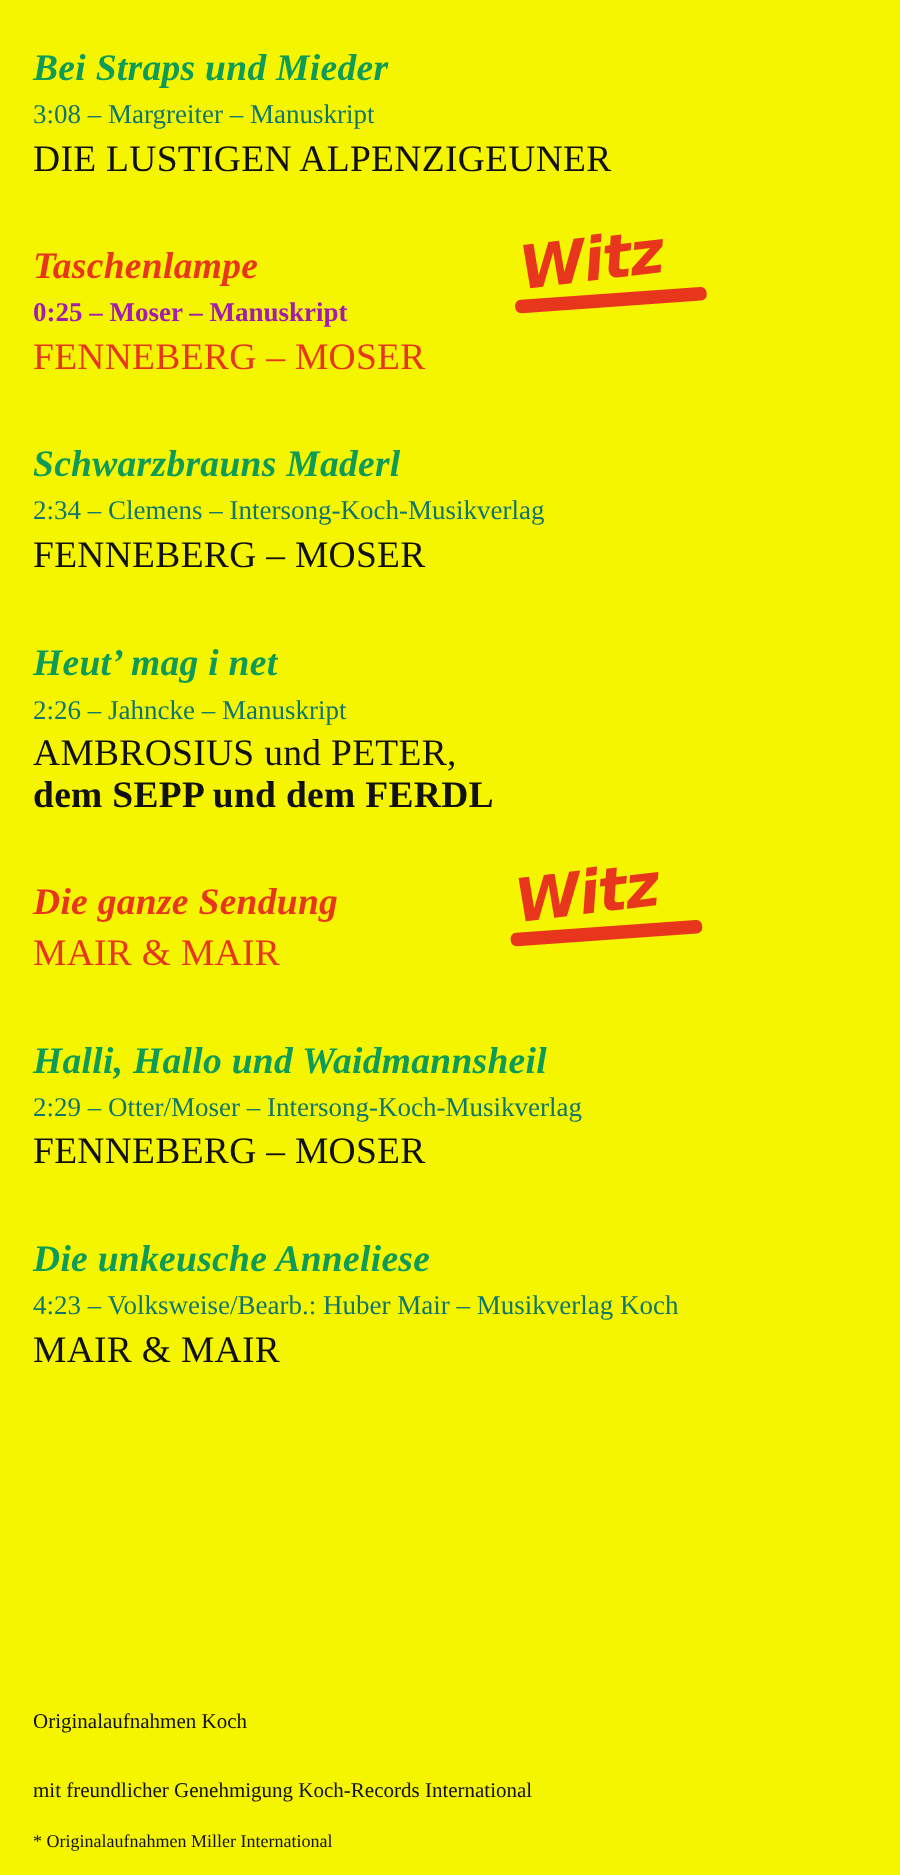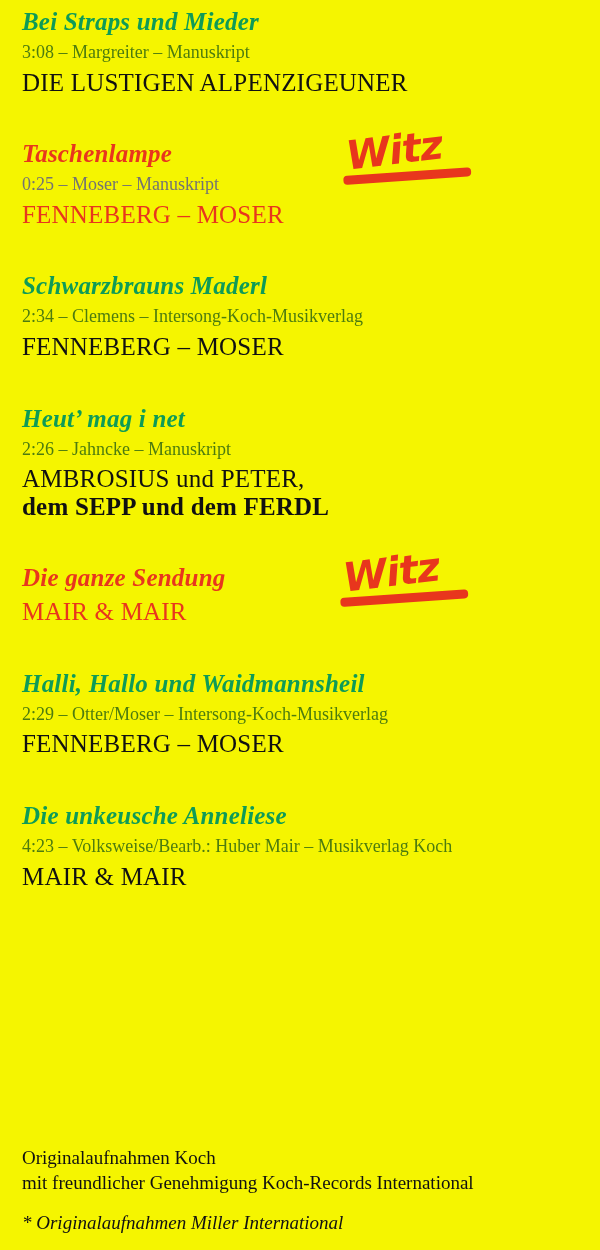--- a/index.html
+++ b/index.html
@@ -13,44 +13,44 @@
     font-family: "Liberation Serif", serif;
     overflow: hidden;
     position: relative;
   }
   .page {
     position: relative;
     width: 600px;
     height: 1250px;
     background: #f5f500;
     box-sizing: border-box;
-    padding: 8px 18px 0 18px;
+    padding: 32px 18px 0 18px;
   }
   .track {
     position: relative;
     margin-bottom: 18px;
   }
   .track-title {
     font-style: italic;
     font-weight: bold;
     font-size: 25px;
     letter-spacing: 0.2px;
     line-height: 1.12;
     margin: 0 0 6px 4px;
   }
   .title-green { color: #0e9b57; }
   .title-red { color: #e8361d; }
   .track-credits {
     font-size: 18px;
     line-height: 1.15;
     margin: 0 0 6px 4px;
-    color: #4d7c0f;
+    color: #0f766e;
     white-space: nowrap;
   }
-  .credits-red { color: #737373; }
+  .credits-red { color: #a21caf; font-weight: bold; }
   .track-artist {
     font-size: 25px;
     line-height: 1.1;
     margin: 0 0 0 4px;
     color: #111;
     letter-spacing: 0.2px;
   }
   .artist-red { color: #e8361d; }
   .artist-line2 { display: block; font-weight: bold; }
 
@@ -81,28 +81,28 @@
 
   .spacer-lg { height: 26px; }
 
   .footer {
     position: absolute;
     left: 22px;
     bottom: 14px;
     color: #111;
   }
   .footer-line {
-    font-size: 19px;
+    font-size: 14px;
     line-height: 1.3;
+    margin-top: 28px;
   }
   .footer-note {
-    font-size: 19px;
+    font-size: 12px;
     line-height: 1.3;
     margin-top: 16px;
-    font-style: italic;
   }
 </style>
 </head>
 <body>
 
 <div class="page">
 
   <div class="track">
     <div class="track-title title-green">Bei Straps und Mieder</div>
     <div class="track-credits">3:08 – Margreiter – Manuskript</div>

